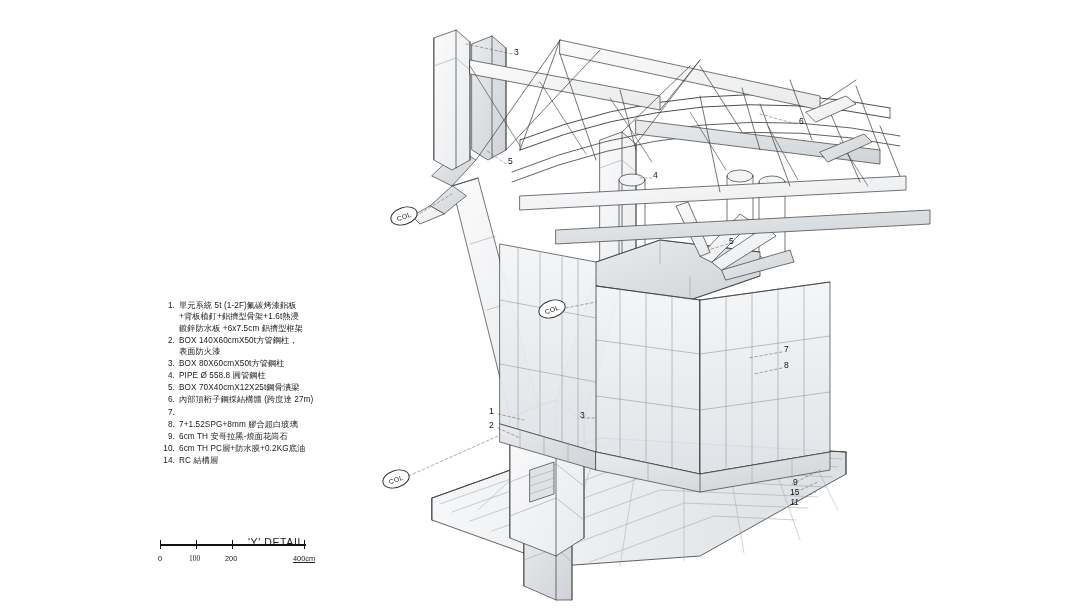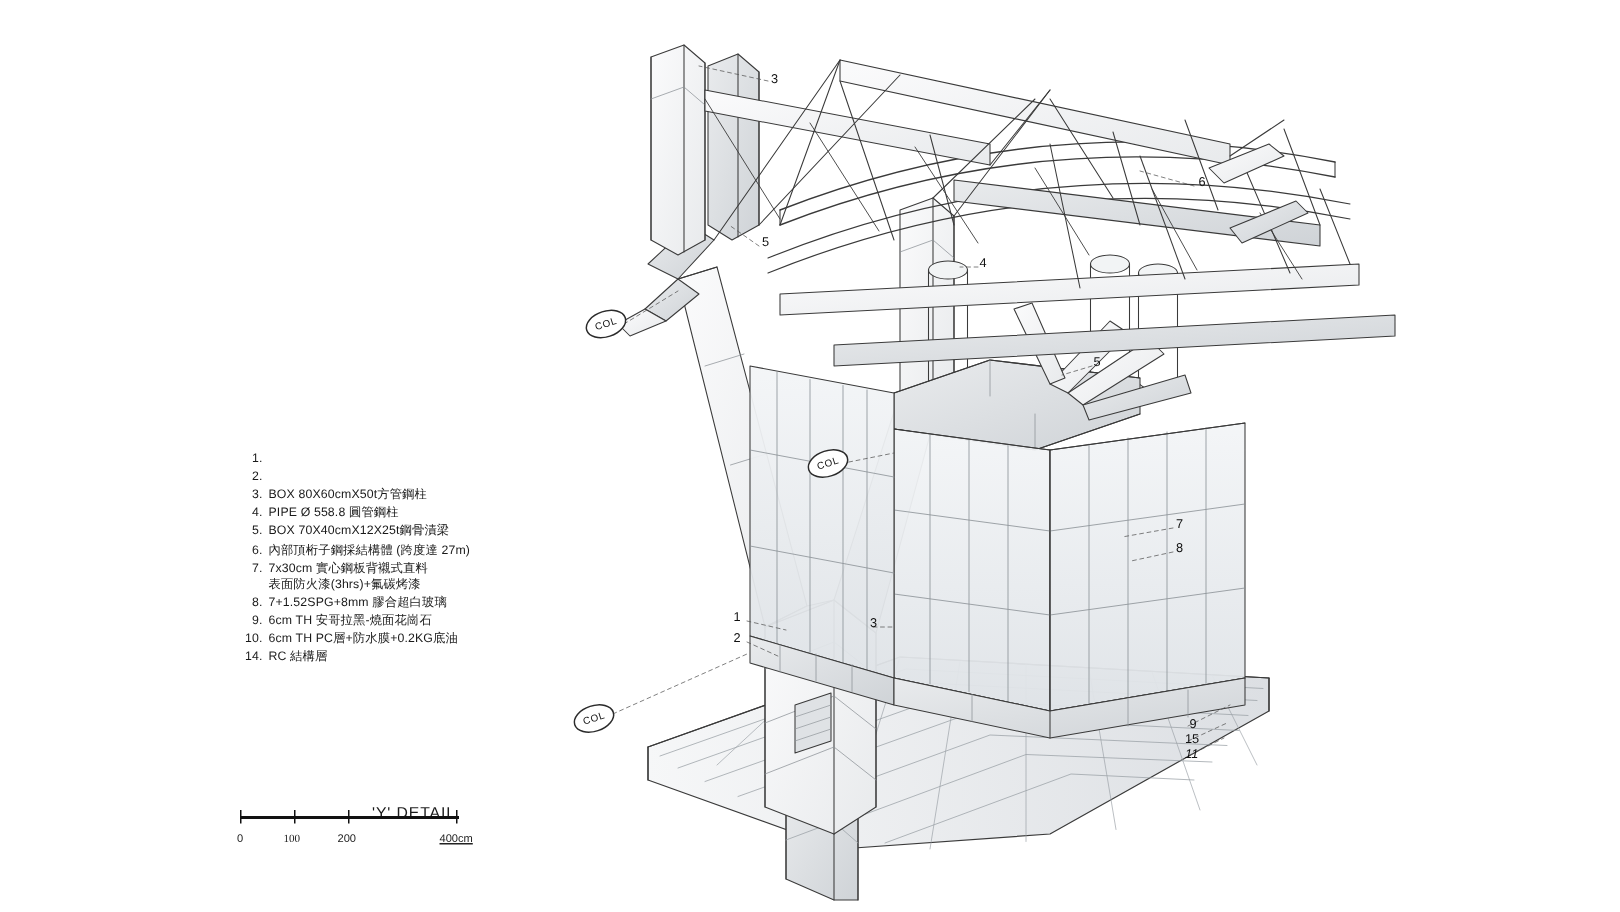--- a/index.html
+++ b/index.html
@@ -386,44 +386,47 @@
   <div class="tag" style="left:489px; top:406px;">1</div>
   <div class="tag" style="left:489px; top:420px;">2</div>
   <div class="tag" style="left:580px; top:410px;">3</div>
   <div class="tag" style="left:793px; top:477px;">9</div>
   <div class="tag" style="left:790px; top:487px;">15</div>
   <div class="tag" style="left:790px; top:497px;font-style:italic;">11</div>
 
   <div class="legend">
     <div class="legend-row">
       <div class="legend-num">1.</div>
+      <div class="legend-text">單元系統 5t (1-2F)氟碳烤漆鋁板
++背板植釘+鋁擠型骨架+1.6t熱浸
+鍍鋅防水板 +6x7.5cm 鋁擠型框架</div>
     </div>
     <div class="legend-row">
       <div class="legend-num">2.</div>
+      <div class="legend-text">BOX 140X60cmX50t方管鋼柱，
+表面防火漆</div>
     </div>
     <div class="legend-row">
       <div class="legend-num">3.</div>
       <div class="legend-text">BOX 80X60cmX50t方管鋼柱</div>
     </div>
     <div class="legend-row">
       <div class="legend-num">4.</div>
       <div class="legend-text">PIPE Ø 558.8 圓管鋼柱</div>
     </div>
     <div class="legend-row">
       <div class="legend-num">5.</div>
       <div class="legend-text">BOX 70X40cmX12X25t鋼骨漬梁</div>
     </div>
     <div class="legend-row">
       <div class="legend-num">6.</div>
       <div class="legend-text">內部頂桁子鋼採結構體 (跨度達 27m)</div>
     </div>
     <div class="legend-row">
       <div class="legend-num">7.</div>
-      <div class="legend-text">7x30cm 實心鋼板背襯式直料
-表面防火漆(3hrs)+氟碳烤漆</div>
     </div>
     <div class="legend-row">
       <div class="legend-num">8.</div>
       <div class="legend-text">7+1.52SPG+8mm 膠合超白玻璃</div>
     </div>
     <div class="legend-row">
       <div class="legend-num">9.</div>
       <div class="legend-text">6cm TH 安哥拉黑-燒面花崗石</div>
     </div>
     <div class="legend-row">

